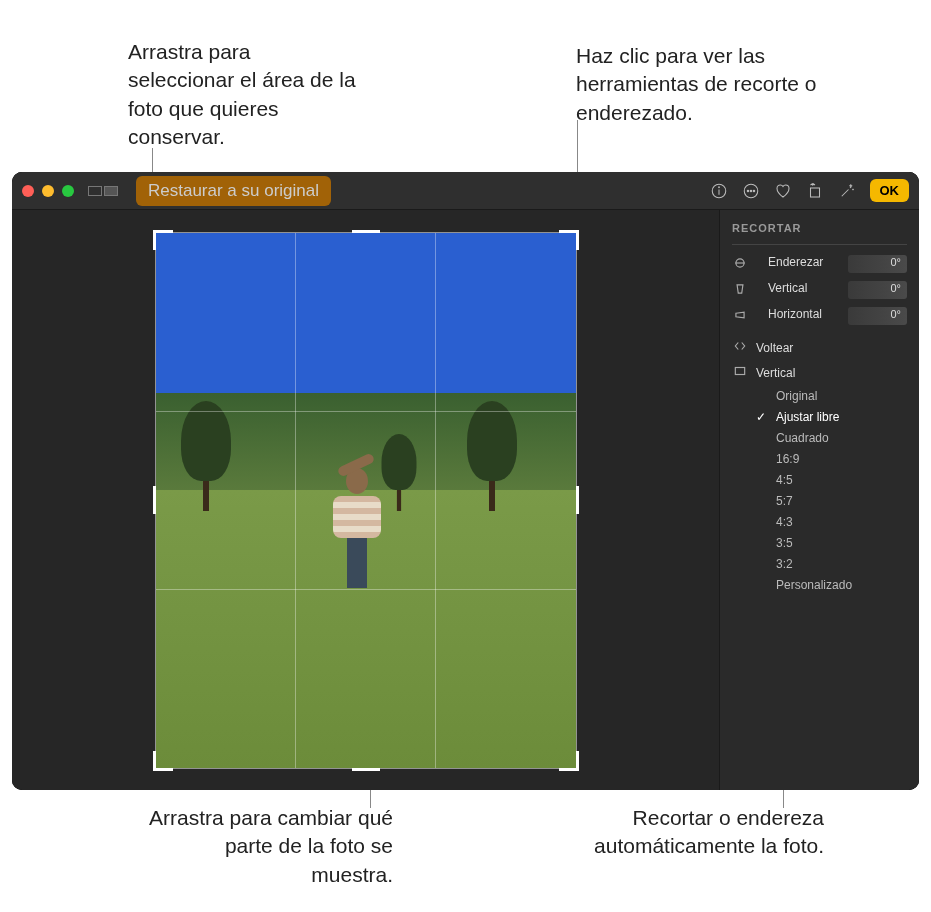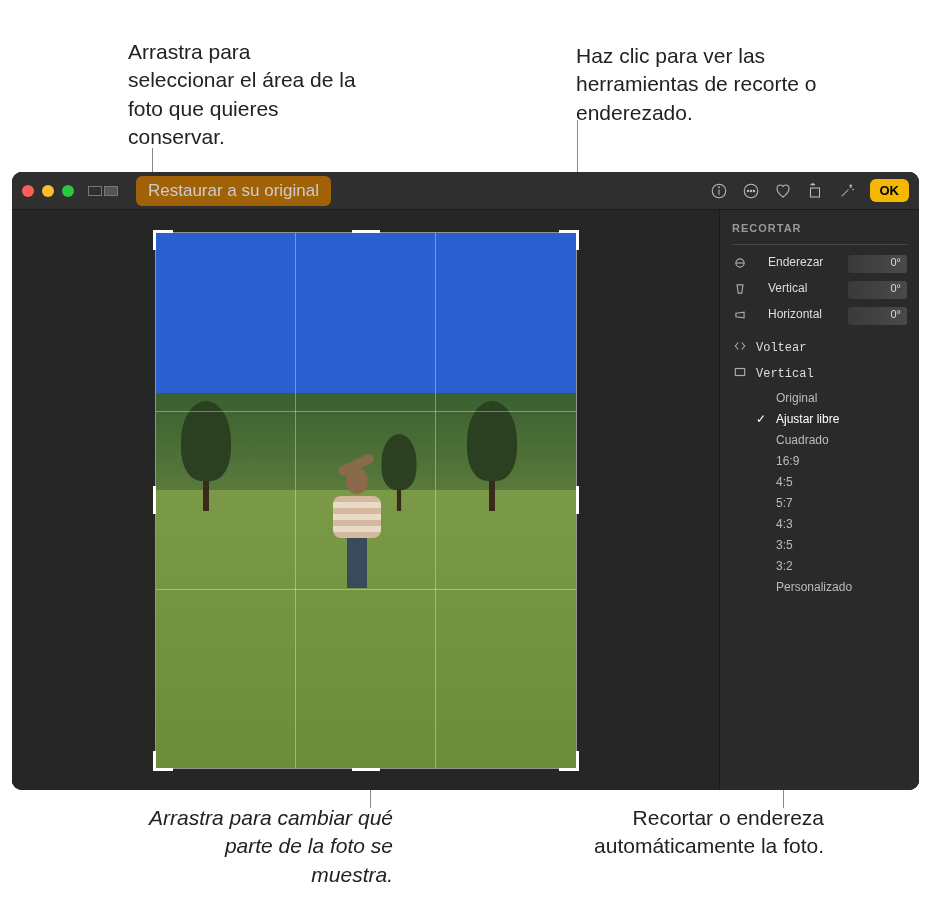--- a/index.html
+++ b/index.html
@@ -129,40 +129,40 @@
     width:200px;background:#2a2a2a;border-left:1px solid #1a1a1a;
     padding:12px 12px 10px;display:flex;flex-direction:column;color:#ccc;font-size:12px;
   }
   .side-title{font-size:11px;letter-spacing:1px;color:#999;margin-bottom:6px;font-weight:600;}
   .divider{height:1px;background:#444;margin:4px 0 10px;}
   .slider-row{display:flex;align-items:flex-start;gap:20px;margin-bottom:8px;}
   .slider-row .sic{width:16px;height:16px;display:flex;align-items:center;justify-content:center;color:#aaa;}
   .slider-row .lab{flex:0 0 60px;color:#ddd;}
   .slider-row .track{flex:1;height:18px;background:linear-gradient(to right,#3a3a3a,#4a4a4a);border-radius:3px;position:relative;}
   .slider-row .val{position:absolute;right:6px;top:1px;color:#ddd;font-size:11px;}
-  .sec-row{display:flex;align-items:center;gap:8px;margin:4px 0;color:#ddd;cursor:pointer;font-family:Liberation Mono, monospace;}
+  .sec-row{display:flex;align-items:center;gap:8px;margin:4px 0;color:#ddd;cursor:pointer;}
   .sec-row .sic{width:16px;text-align:center;color:#aaa;}
   .aspect-list{margin-left:24px;display:flex;flex-direction:column;gap:7px;margin-top:4px;}
   .aspect-item{color:#bbb;cursor:pointer;font-size:12px;display:flex;gap:8px;}
   .aspect-item .chk{width:12px;display:inline-block;}
   .aspect-item.sel{color:#fff;}
   .sidebar-footer{margin-top:auto;display:flex;gap:8px;justify-content:flex-end;}
   .foot-btn{background:transparent;color:#777;border:none;padding:5px 10px;font-size:12px;border-radius:5px;cursor:pointer;}
   .foot-btn.primary{background:#4a4a4a;color:#eee;}
 </style>
 </head>
 <body>
 
 <div class="callout" style="left:128px; top:38px; width:230px;">Arrastra para seleccionar el área de la foto que quieres conservar.</div>
 <div class="callout-line" style="left:152px; top:148px; width:1px; height:78px;"></div>
 
 <div class="callout" style="left:576px; top:42px; width:260px;">Haz clic para ver las herramientas de recorte o enderezado.</div>
 <div class="callout-line" style="left:577px; top:120px; width:1px; height:70px;"></div>
 
-<div class="callout" style="left:143px; top:804px; width:250px; text-align:right;font-style:italic;">Arrastra para cambiar qué parte de la foto se muestra.</div>
+<div class="callout" style="left:143px; top:804px; width:250px; text-align:right;">Arrastra para cambiar qué parte de la foto se muestra.</div>
 <div class="callout-line" style="left:370px; top:764px; width:1px; height:44px;"></div>
 
 <div class="callout" style="left:564px; top:804px; width:260px; text-align:right;">Recortar o endereza automáticamente la foto.</div>
 <div class="callout-line" style="left:783px; top:772px; width:1px; height:36px;"></div>
 
 <div class="window">
   <div class="titlebar">
     <div class="traffic">
       <div class="dot red"></div>
       <div class="dot yel"></div>

